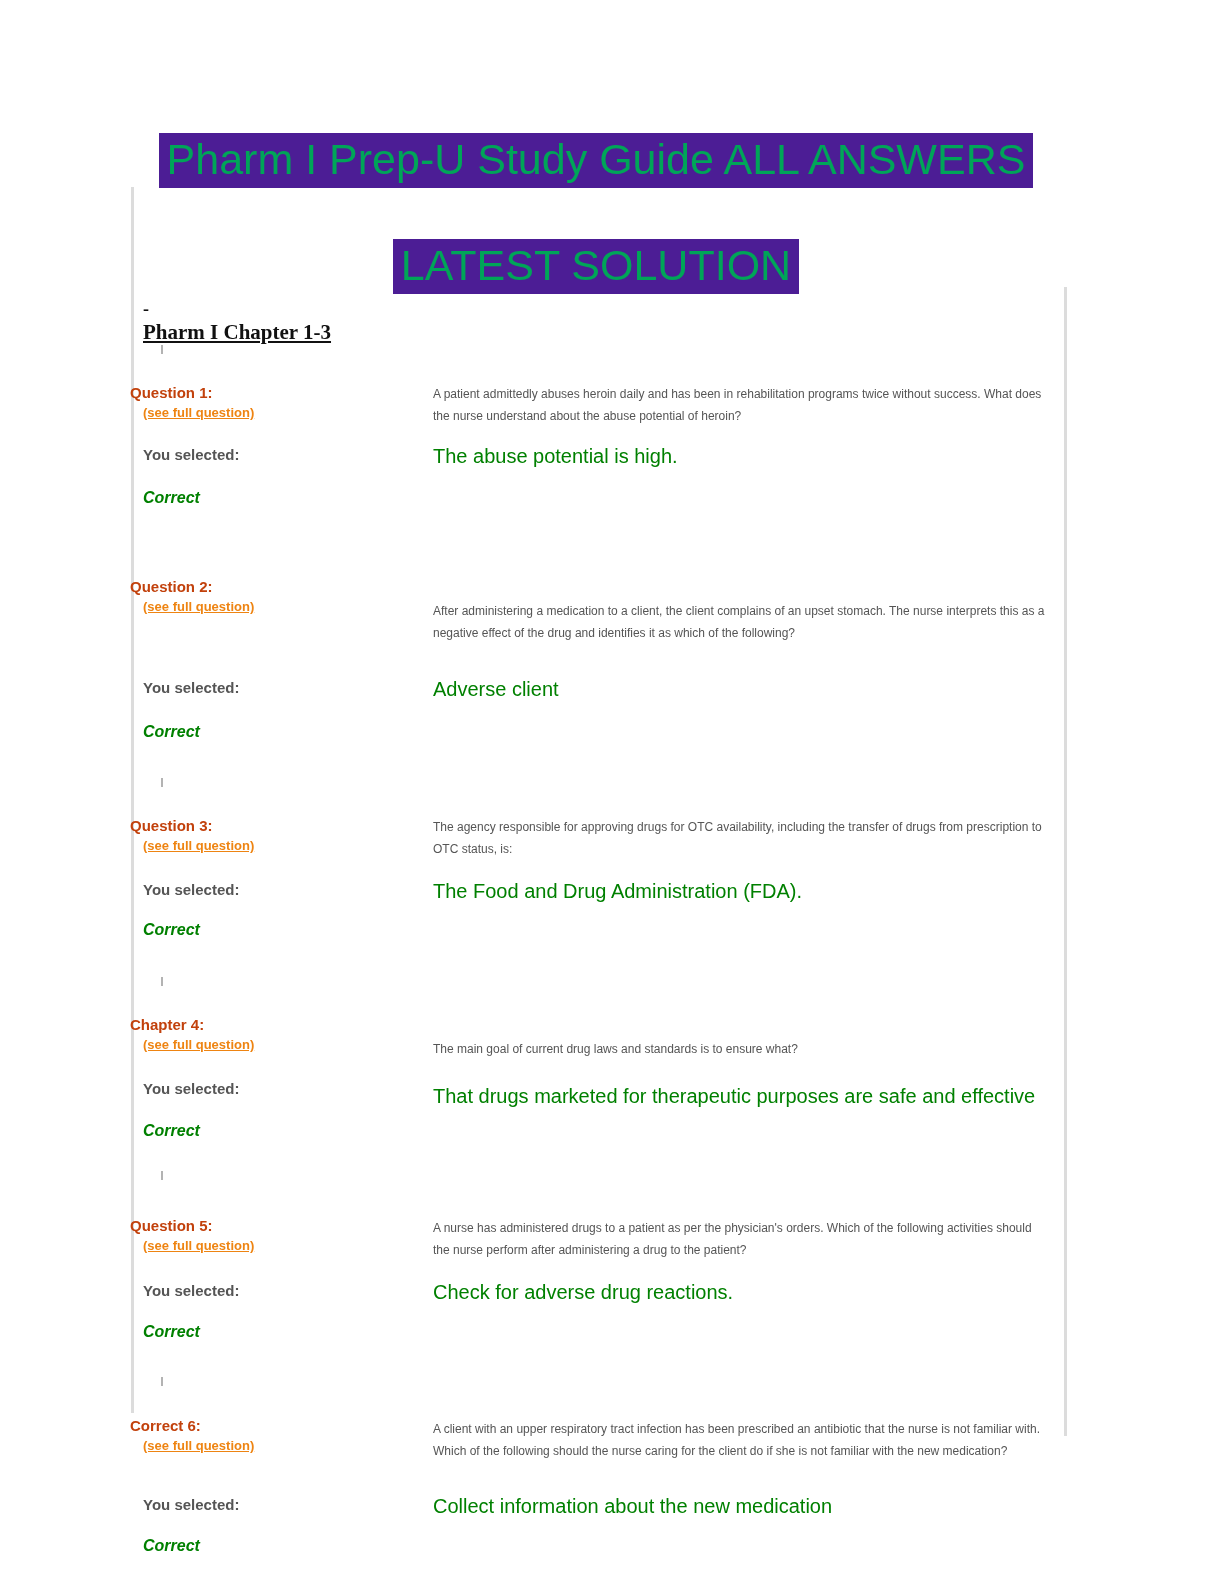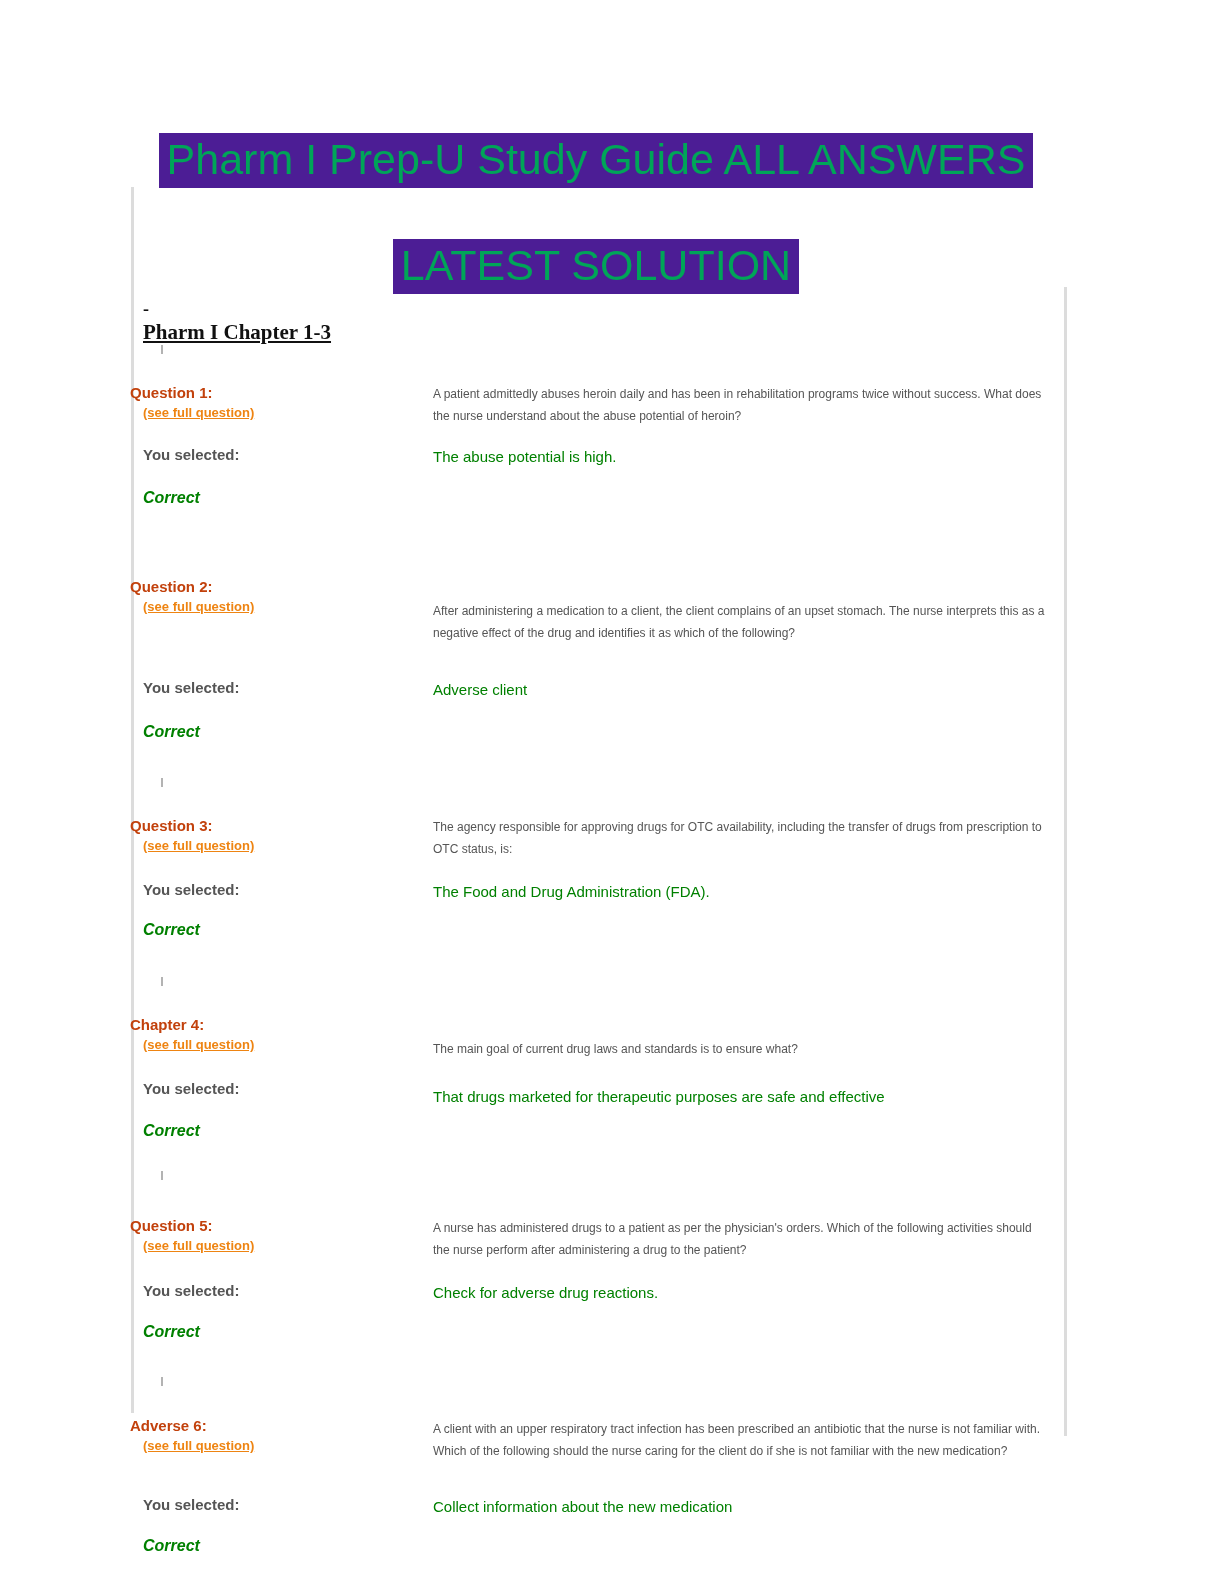--- a/index.html
+++ b/index.html
@@ -60,21 +60,21 @@
     position:absolute;left:433px;width:615px;
     font-size:12px;line-height:21.5px;color:#555555;
   }
   .q-selected{
     position:absolute;left:143px;
     font-size:15px;font-weight:bold;color:#555555;
     white-space:nowrap;
   }
   .q-answer{
     position:absolute;left:433px;width:615px;
-    font-size:15px;line-height:21px;color:#008000;
+    font-size:20px;line-height:21px;color:#008000;
   }
   .q-result{
     position:absolute;left:143px;
     font-size:16px;font-weight:bold;font-style:italic;color:#008000;
     white-space:nowrap;
   }
 </style>
 </head>
 <body>
 
@@ -135,19 +135,19 @@
 <section class="qblock" style="top:1217px;">
   <div class="q-label" style="top:0;">Question 5:</div>
   <a class="q-link" style="top:21px;">(see full question)</a>
   <div class="q-text" style="top:1px;">A nurse has administered drugs to a patient as per the physician's orders. Which of the following activities should the nurse perform after administering a drug to the patient?</div>
   <div class="q-selected" style="top:65px;">You selected:</div>
   <div class="q-answer" style="top:65px;">Check for adverse drug reactions.</div>
   <div class="q-result" style="top:106px;">Correct</div>
 </section>
 
 <section class="qblock" style="top:1417px;">
-  <div class="q-label" style="top:0;">Adverse 6:</div>
+  <div class="q-label" style="top:0;">Correct 6:</div>
   <a class="q-link" style="top:21px;">(see full question)</a>
   <div class="q-text" style="top:2px;">A client with an upper respiratory tract infection has been prescribed an antibiotic that the nurse is not familiar with. Which of the following should the nurse caring for the client do if she is not familiar with the new medication?</div>
   <div class="q-selected" style="top:79px;">You selected:</div>
   <div class="q-answer" style="top:79px;">Collect information about the new medication</div>
   <div class="q-result" style="top:120px;">Correct</div>
 </section>
 
 </body></html>

